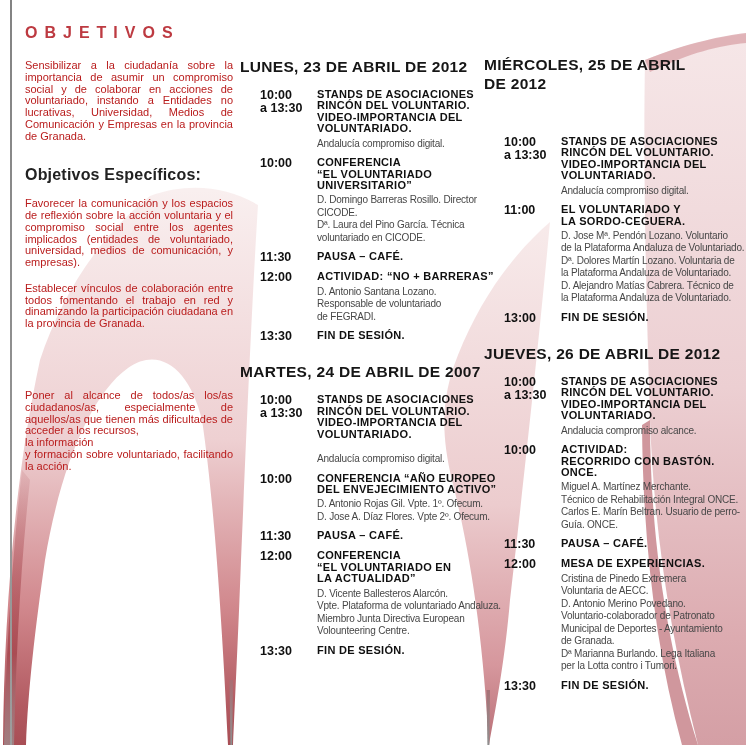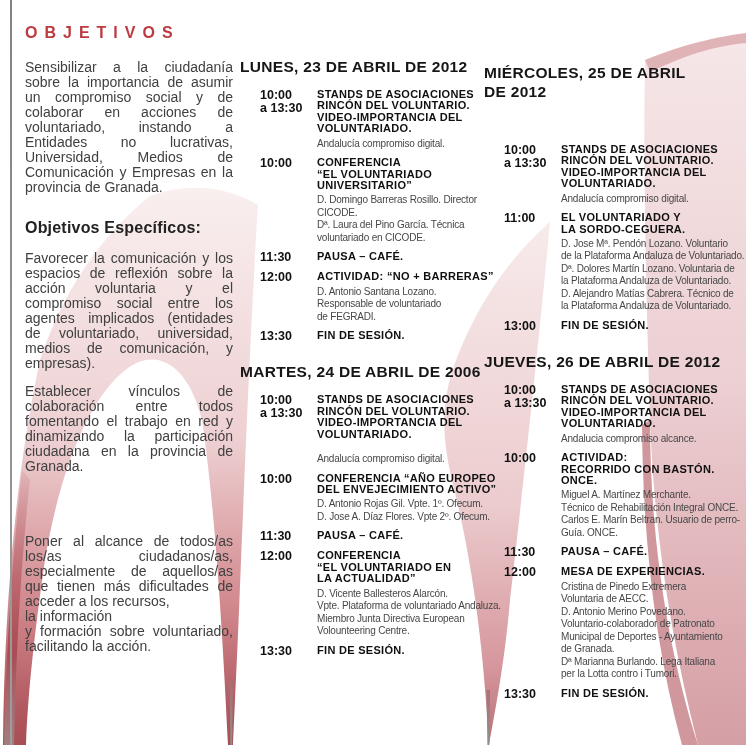--- a/index.html
+++ b/index.html
@@ -15,29 +15,29 @@
     background:linear-gradient(#838383,#9d9d9d);
   }
   .col { position:absolute; z-index:2; }
   
   .col-left { left:25px; top:24px; width:208px; }
   .obj-title {
     margin:0 0 18px; font-size:16px; font-weight:bold; letter-spacing:7px;
     color:var(--accent,#bd3a41); white-space:nowrap;
   }
   .obj-intro, .obj-item {
-    margin:0 0 14px; font-size:14px; line-height:1.07; text-align:justify;
-    white-space:pre-line; color:#404040;
+    margin:0 0 14px; font-size:11px; line-height:1.07; text-align:justify;
+    white-space:pre-line; color:#b91c1c;
   }
   .obj-intro { margin-bottom:24px; }
   .obj-sub { margin:0 0 14px; font-size:16px; font-weight:bold; color:#222; letter-spacing:0.2px; }
   .obj-list p:last-child { margin-top:60px; }
   
   .col-middle { left:240px; top:58px; width:240px; }
-  .col-right  { left:484px; top:64px; width:262px; }
+  .col-right  { left:484px; top:56px; width:262px; }
   .day-title {
     margin:0 0 12px; font-size:15.5px; font-weight:bold; color:#161616;
     letter-spacing:0.3px; line-height:1.22; white-space:pre;
   }
   .day + .day { margin-top:20px; }
   .day-title.gap-after { margin-bottom:42px; }
   .event { display:flex; margin-bottom:7px; }
   .event-time {
     flex:0 0 57px; width:57px; font-size:12.5px; font-weight:bold; color:#101010;
     line-height:1.04; white-space:pre;margin-left:20px;
@@ -186,21 +186,21 @@
         </div>
       </div>
       <div class="event">
         <div class="event-time">13:30</div>
         <div class="event-body">
           <div class="event-title">FIN DE SESIÓN.</div>
         </div>
       </div>
     </section>
     <section class="day">
-      <h3 class="day-title">MARTES, 24 DE ABRIL DE 2006</h3>
+      <h3 class="day-title">MARTES, 24 DE ABRIL DE 2007</h3>
       <div class="event">
         <div class="event-time">10:00
 a 13:30</div>
         <div class="event-body">
           <div class="event-title">STANDS DE ASOCIACIONES
 RINCÓN DEL VOLUNTARIO.
 VIDEO-IMPORTANCIA DEL
 VOLUNTARIADO.</div>
           <div class="event-detail gap-before">Andalucía compromiso digital.</div>
         </div>

